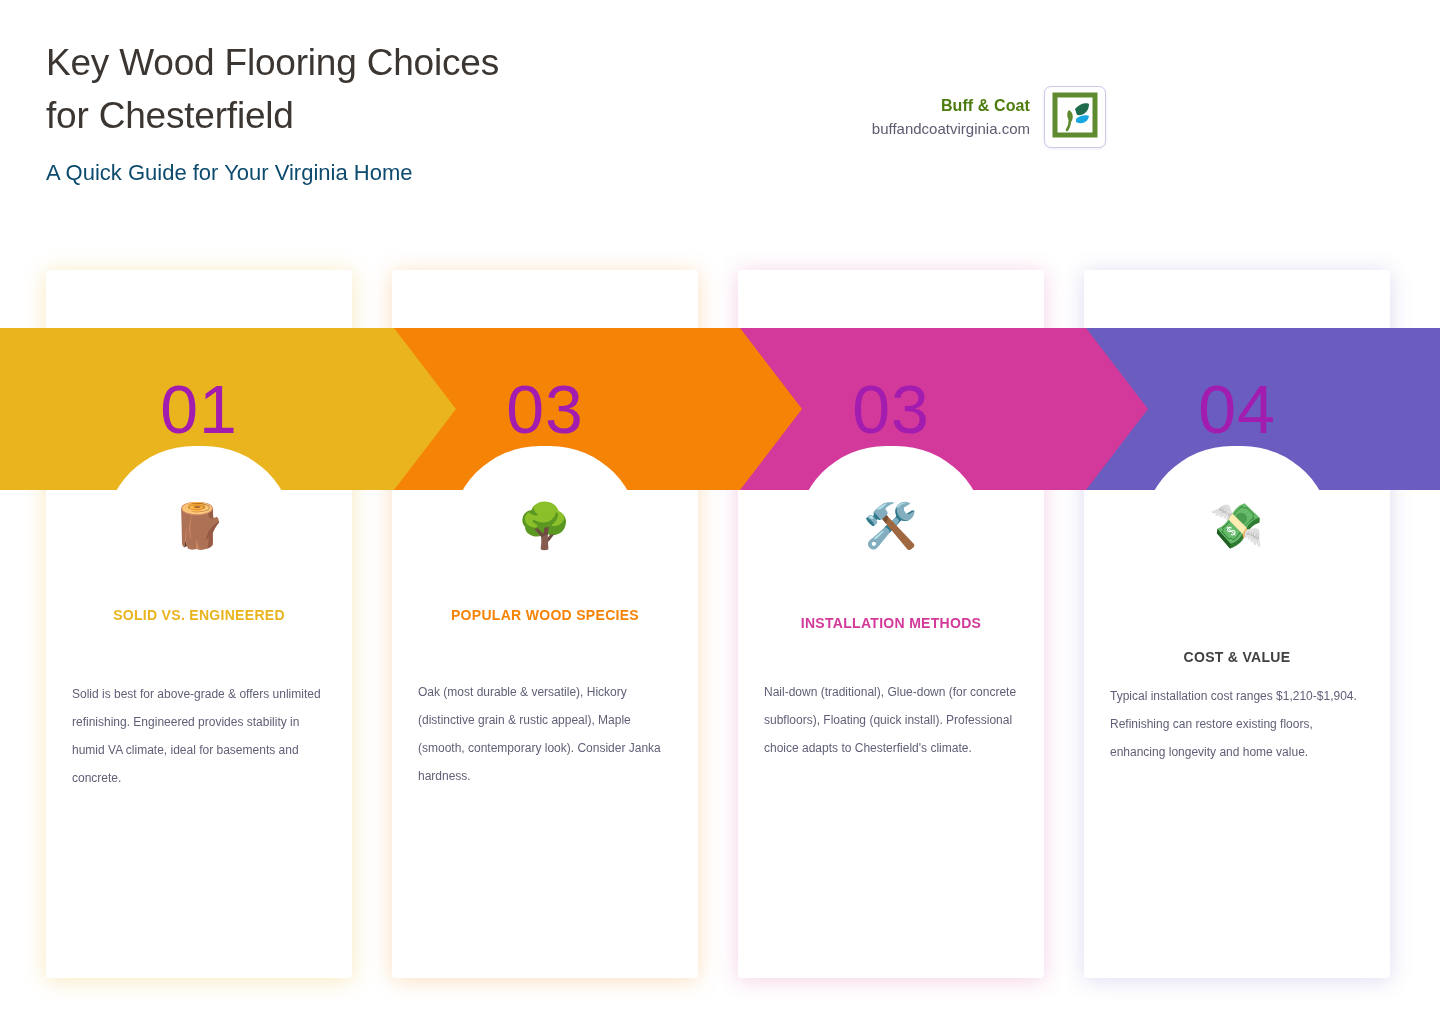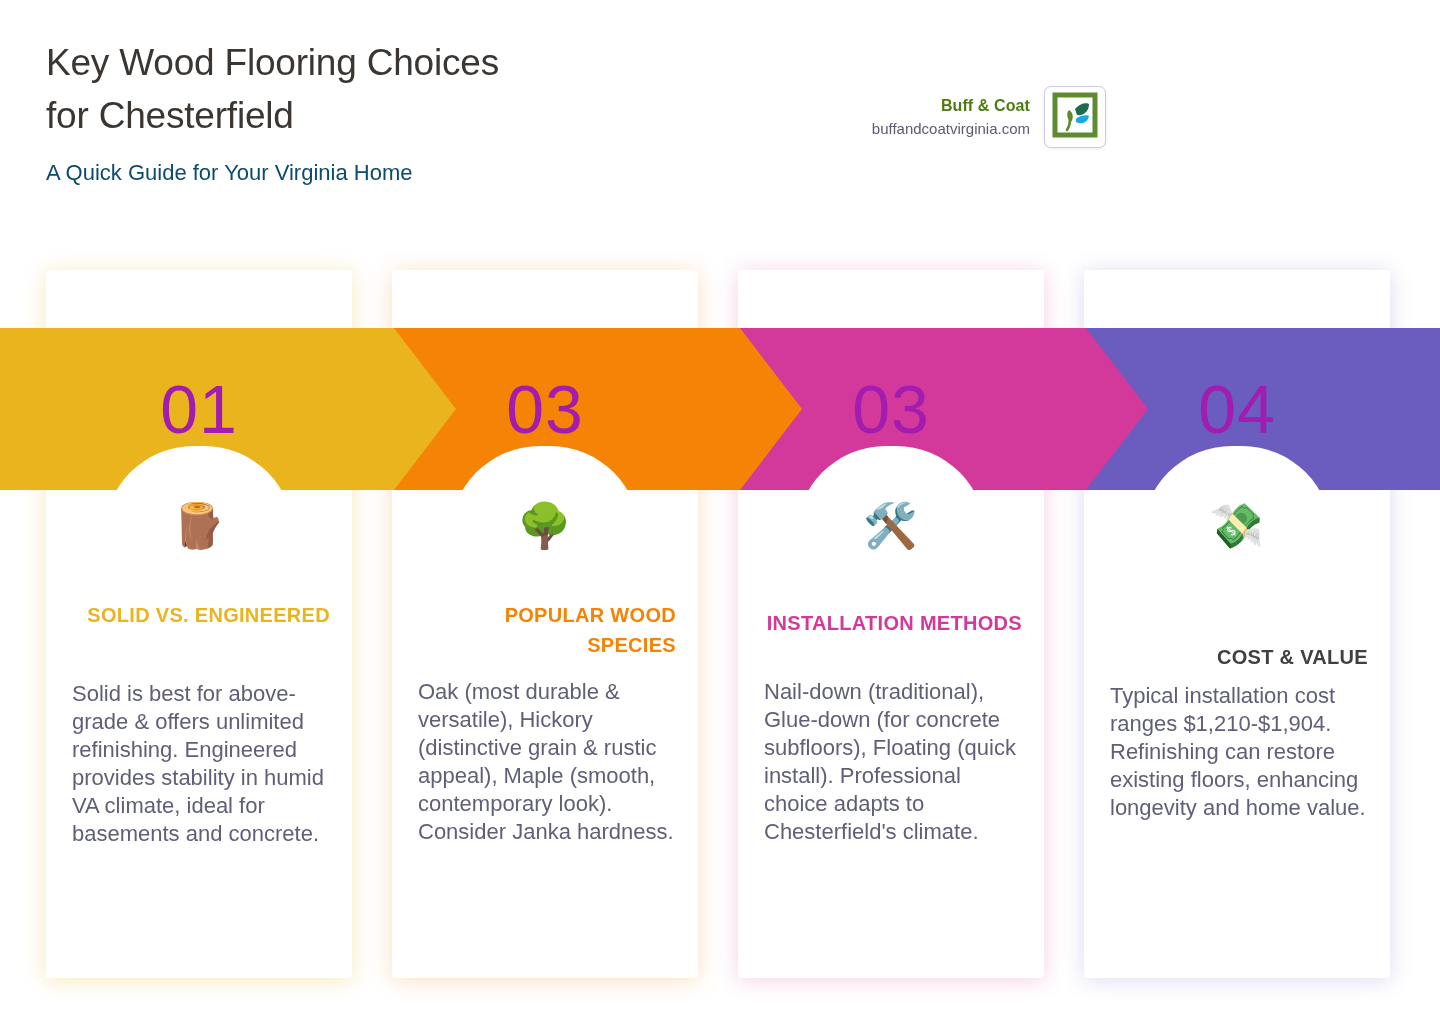--- a/index.html
+++ b/index.html
@@ -136,32 +136,32 @@
     font-size: 44px;
     line-height: 52px;
     z-index: 5;
     font-family: "DejaVu Sans", sans-serif;
   }
 
   .card-title {
     position: absolute;
     left: 22px; right: 22px;
     top: 330px;
-    text-align: right;
-    font-size: 20px;
+    text-align: center;
+    font-size: 14px;
     font-weight: bold;
     line-height: 30px;
     letter-spacing: 0.3px;
   }
 
   .card-body {
     position: absolute;
     left: 26px; right: 22px;
     top: 410px;
-    font-size: 22px;
+    font-size: 12px;
     line-height: 28px;
     color: #5f5f77;
     text-align: left;
   }
 
   .card[data-idx="3"] .card-title { top: 372px; }
   .card[data-idx="3"] .card-body  { top: 412px; }
   .card[data-idx="2"] .card-title { top: 338px; }
   .card[data-idx="2"] .card-body  { top: 408px; }
   .card[data-idx="1"] .card-body  { top: 408px; }

